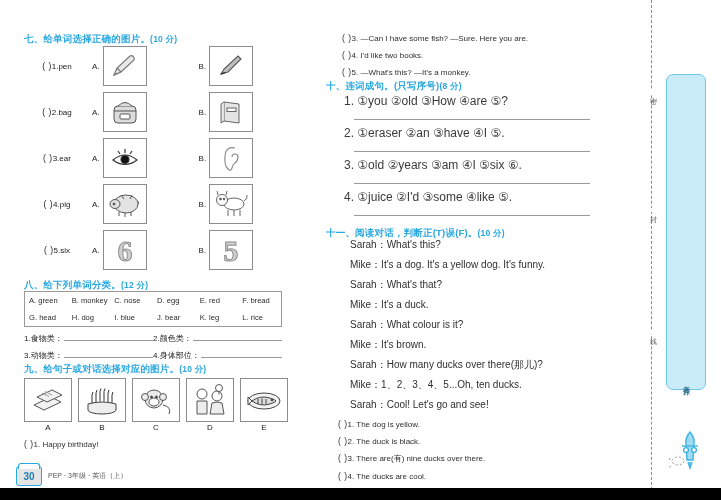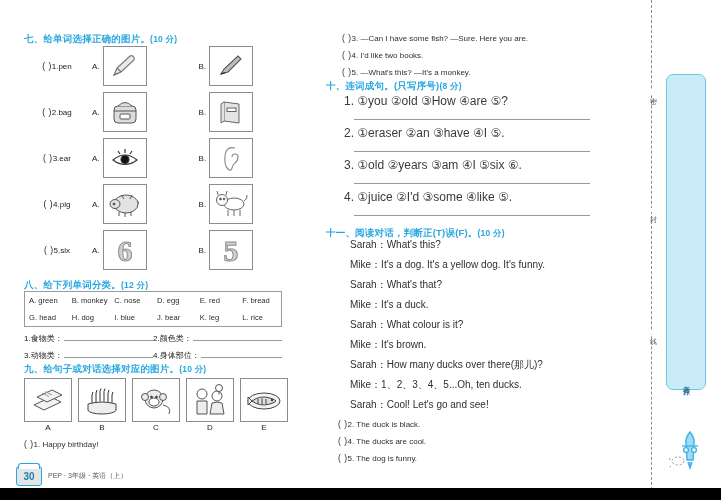--- a/index.html
+++ b/index.html
@@ -446,21 +446,27 @@
       <div class="dlg">Mike：It's a dog. It's a yellow dog. It's funny.</div>
       <div class="dlg">Sarah：What's that?</div>
       <div class="dlg">Mike：It's a duck.</div>
       <div class="dlg">Sarah：What colour is it?</div>
       <div class="dlg">Mike：It's brown.</div>
       <div class="dlg">Sarah：How many ducks over there(那儿)?</div>
       <div class="dlg">Mike：1、2、3、4、5...Oh, ten ducks.</div>
       <div class="dlg">Sarah：Cool! Let's go and see!</div>
 
       <div class="tf">
+        <span class="paren">(      )</span><span>1. The dog is yellow.</span>
+      </div>
+      <div class="tf">
         <span class="paren">(      )</span><span>2. The duck is black.</span>
+      </div>
+      <div class="tf">
+        <span class="paren">(      )</span><span>3. There are(有) nine ducks over there.</span>
       </div>
       <div class="tf">
         <span class="paren">(      )</span><span>4. The ducks are cool.</span>
       </div>
       <div class="tf">
         <span class="paren">(      )</span><span>5. The dog is funny.</span>
       </div>
     </div>
   </div>
 

